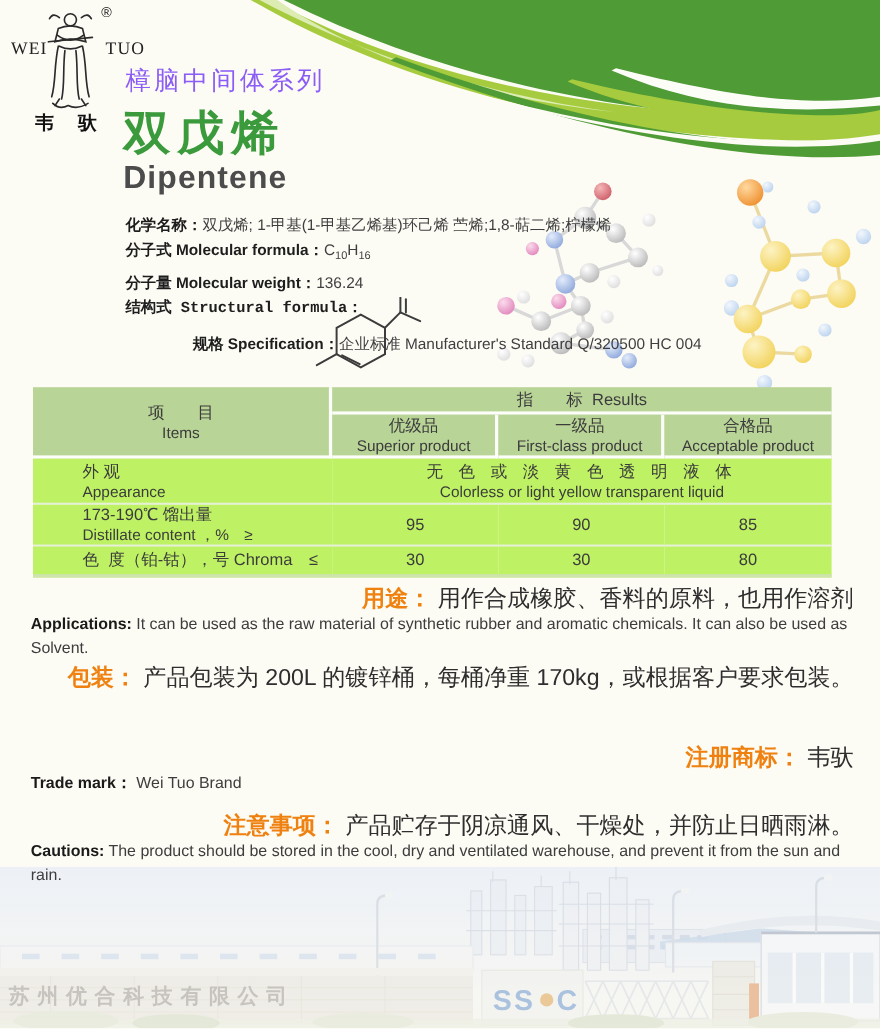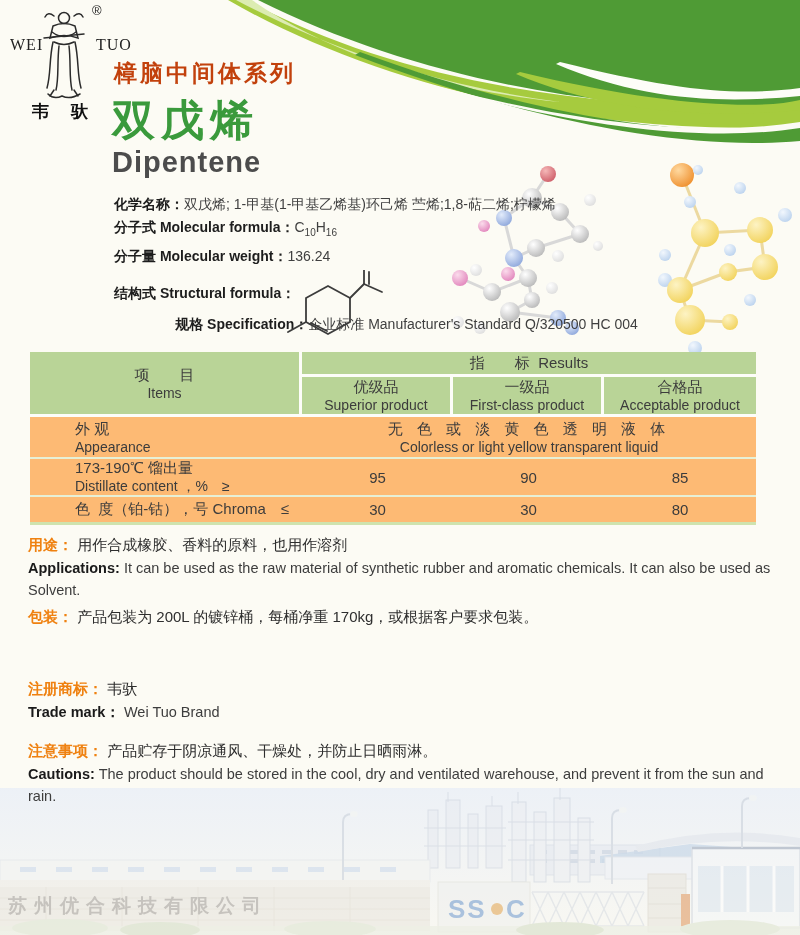--- a/index.html
+++ b/index.html
@@ -12,58 +12,58 @@
   
   .swoosh{position:absolute;left:0;top:0;width:800px;height:230px;z-index:1;}
   
   .logo{position:absolute;left:10px;top:6px;width:125px;height:132px;z-index:3;}
   .logo .reg{position:absolute;left:82px;top:-3px;font-size:13px;color:#222;}
   .logo .wei{position:absolute;left:0px;top:30px;font-family:"Liberation Serif",serif;font-size:16px;letter-spacing:1px;color:#222;}
   .logo .tuo{position:absolute;left:86px;top:30px;font-family:"Liberation Serif",serif;font-size:16px;letter-spacing:1px;color:#222;}
   .logo .figure{position:absolute;left:26px;top:2px;}
   .logo .logo-cn{position:absolute;left:22px;top:94px;font-size:17px;font-weight:bold;letter-spacing:22px;color:#111;white-space:pre;}
   
-  .series{position:absolute;left:114px;top:58px;z-index:3;font-size:23px;font-weight:bold;letter-spacing:3px;color:#c2410c;}
+  .series{position:absolute;left:114px;top:58px;z-index:3;font-size:23px;font-weight:normal;letter-spacing:3px;color:#8b5cf6;}
   .title-cn{position:absolute;left:112px;top:92px;margin:0;z-index:3;font-size:43px;font-weight:bold;letter-spacing:6px;color:#3a9a3c;}
   .title-en{position:absolute;left:112px;top:146px;margin:0;z-index:3;font-size:29px;font-weight:bold;letter-spacing:1px;color:#4c4c4c;}
   
   .info{position:absolute;left:114px;top:196px;width:585px;z-index:3;font-size:14px;line-height:16px;color:#3f3f3f;}
   .info p{margin:0 0 7px 0;}
   .info b{color:#1d1d1d;}
   .info .formula sub{font-size:10px;}
-  .info .struct-label{margin-top:21px;}
+  .info .struct-label{margin-top:8px;font-family:Liberation Mono, monospace;}
   .structure{position:absolute;left:162px;top:74px;}
   .info .spec{margin-top:15px;text-align:center;}
   
   .molecules{position:absolute;left:440px;top:160px;z-index:2;}
   
   .spec-table{
     position:absolute;left:30px;top:352px;width:726px;z-index:3;
     display:grid;grid-template-columns:272px 151px 151px 152px;
     grid-template-rows:25px 40px 42px 38px 28px;background:transparent;
   }
   .cell{box-sizing:border-box;display:flex;flex-direction:column;align-items:center;justify-content:center;text-align:center;}
   .hdr{background:#b9d497;border-bottom:3px solid #fdfdf9;}
   .c-items{grid-column:1;grid-row:1/3;border-right:3px solid #fdfdf9;}
   .c-results{grid-column:2/5;grid-row:1;}
   .c-sub1{grid-column:2;grid-row:2;border-right:3px solid #fdfdf9;}
   .c-sub2{grid-column:3;grid-row:2;border-right:3px solid #fdfdf9;}
   .c-sub3{grid-column:4;grid-row:2;}
-  .bdy{background:#fdba74;border-bottom:2px solid #e6f0d6;}
+  .bdy{background:#bef264;border-bottom:2px solid #e6f0d6;}
   .c-left{align-items:flex-start;text-align:left;padding-left:45px;}
   .c-span{grid-column:2/5;}
   .t-cn{font-size:15px;white-space:pre;}
   .t-en{font-size:14px;}
   .sp-wide{letter-spacing:5px;}
   .t-val{font-size:15px;}
   .bot{border-bottom:3px solid #cfe3ae;}
   
   .sec{position:absolute;left:28px;width:748px;z-index:3;}
   .sec p{margin:0;}
-  .sec .cn{font-size:15px;line-height:21px;margin-bottom:2px;color:#2e2e2e;}
+  .sec .cn{font-size:21px;line-height:21px;margin-bottom:2px;color:#2e2e2e;text-align:right;}
   .sec .cn .lab{color:#ef8110;font-weight:bold;}
   .sec .en{font-size:14.5px;line-height:22px;color:#3d3d3d;}
   .sec .en b{color:#1a1a1a;}
   .sec-app{top:534px;}
   .sec-pkg{top:606px;}
   .sec-tm{top:678px;}
   .sec-caut{top:740px;}
   
   .factory{position:absolute;left:0;top:788px;z-index:0;}
 </style>

